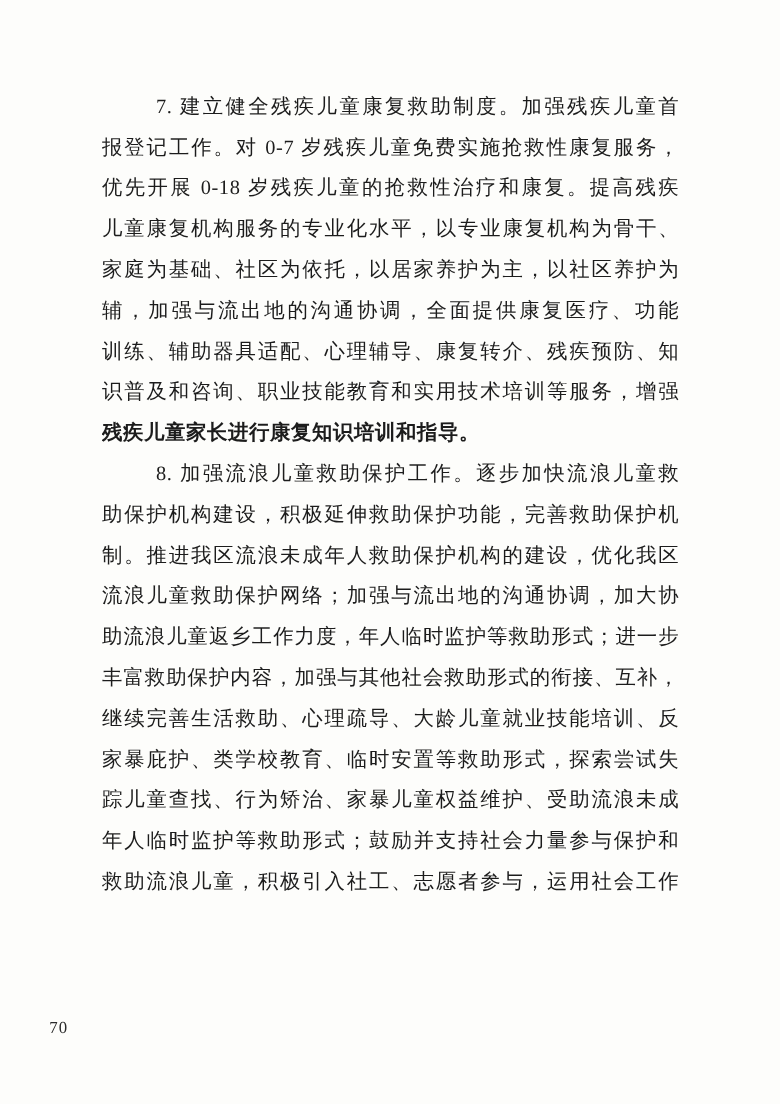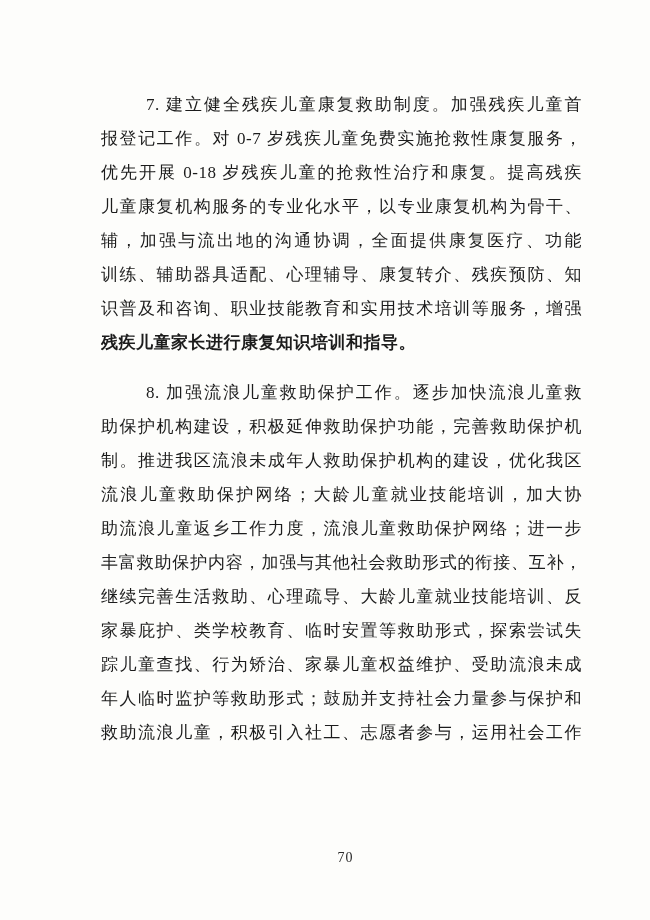--- a/index.html
+++ b/index.html
@@ -12,70 +12,70 @@
     font-family: "Liberation Serif", "DejaVu Serif", serif;
     color: #1c1c1c;
     overflow: hidden;
   }
   .textblock {
     position: absolute;
     left: 85px;
     top: 72px;
     width: 481px;
   }
-  .para { margin: 16px; padding: 0; }
+  .para { margin: 0; padding: 0; }
   .line {
     box-sizing: border-box;
     width: 481px;
     height: 34px;
     line-height: 34px;
     font-size: 17px;
     letter-spacing: 0.5px;
     text-align: justify;
     text-align-last: justify;
     overflow: hidden;
     white-space: normal;
   }
   .line.indent { padding-left: 45px; }
   .line.endline { text-align-last: left; font-weight: bold; }
   .page-number {
     position: absolute;
     left: 0;
     right: 0;
     top: 850px;
-    text-align: center;
     font-size: 14px;
     letter-spacing: 1px;
     color: #2a2a2a;
     padding-left: 41px;
   }
 </style>
 </head>
 <body>
 
 <div class="page">
   <div class="textblock">
 
     <div class="para">
       <div class="line indent">7. 建立健全残疾儿童康复救助制度。加强残疾儿童首</div>
       <div class="line">报登记工作。对 0-7 岁残疾儿童免费实施抢救性康复服务，</div>
       <div class="line">优先开展 0-18 岁残疾儿童的抢救性治疗和康复。提高残疾</div>
       <div class="line">儿童康复机构服务的专业化水平，以专业康复机构为骨干、</div>
+      <div class="line">家庭为基础、社区为依托，以居家养护为主，以社区养护为</div>
       <div class="line">辅，加强与流出地的沟通协调，全面提供康复医疗、功能</div>
       <div class="line">训练、辅助器具适配、心理辅导、康复转介、残疾预防、知</div>
       <div class="line">识普及和咨询、职业技能教育和实用技术培训等服务，增强</div>
       <div class="line endline">残疾儿童家长进行康复知识培训和指导。</div>
     </div>
 
     <div class="para">
       <div class="line indent">8. 加强流浪儿童救助保护工作。逐步加快流浪儿童救</div>
       <div class="line">助保护机构建设，积极延伸救助保护功能，完善救助保护机</div>
       <div class="line">制。推进我区流浪未成年人救助保护机构的建设，优化我区</div>
-      <div class="line">流浪儿童救助保护网络；大龄儿童就业技能培训，加大协</div>
-      <div class="line">助流浪儿童返乡工作力度，流浪儿童救助保护网络；进一步</div>
+      <div class="line">流浪儿童救助保护网络；加强与流出地的沟通协调，加大协</div>
+      <div class="line">助流浪儿童返乡工作力度，年人临时监护等救助形式；进一步</div>
       <div class="line">丰富救助保护内容，加强与其他社会救助形式的衔接、互补，</div>
       <div class="line">继续完善生活救助、心理疏导、大龄儿童就业技能培训、反</div>
       <div class="line">家暴庇护、类学校教育、临时安置等救助形式，探索尝试失</div>
       <div class="line">踪儿童查找、行为矫治、家暴儿童权益维护、受助流浪未成</div>
       <div class="line">年人临时监护等救助形式；鼓励并支持社会力量参与保护和</div>
       <div class="line">救助流浪儿童，积极引入社工、志愿者参与，运用社会工作</div>
     </div>
 
   </div>
 

